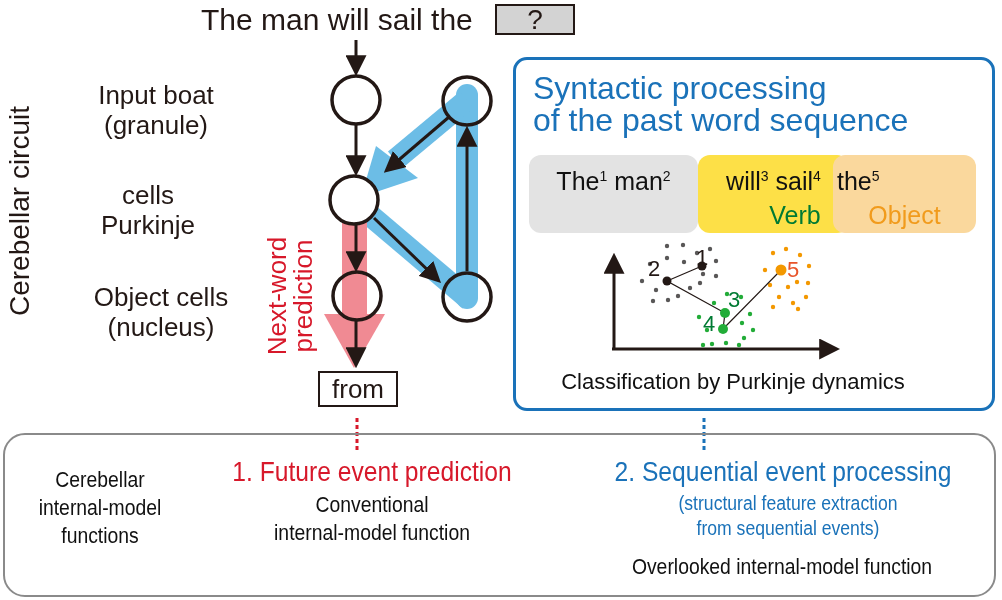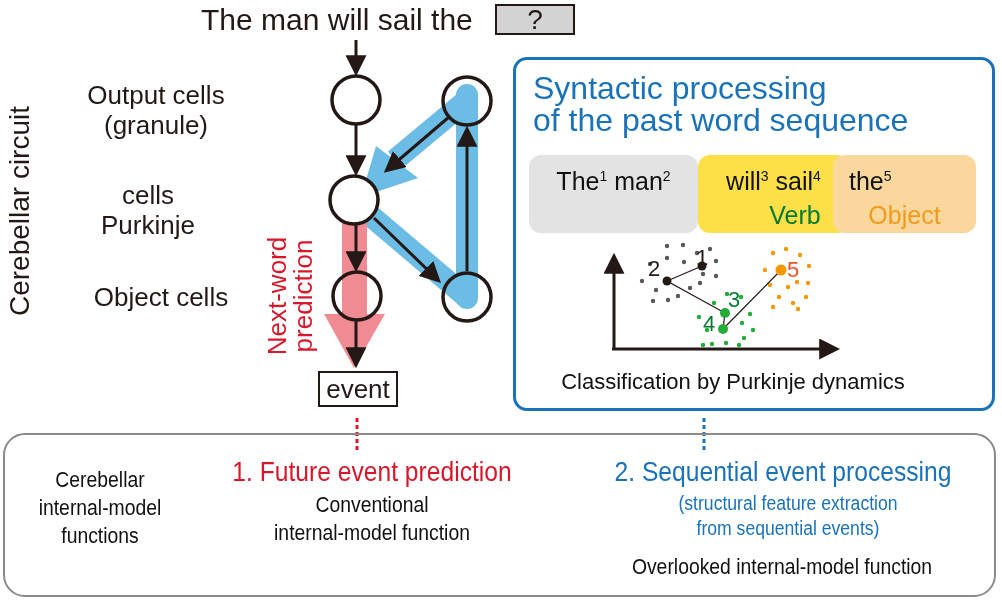--- a/index.html
+++ b/index.html
@@ -68,52 +68,53 @@
 
   <line x1="357" y1="418" x2="357" y2="452" stroke="#d7182a" stroke-width="3" stroke-dasharray="4,3"></line>
   <line x1="704" y1="418" x2="704" y2="452" stroke="#1a72b9" stroke-width="3" stroke-dasharray="4,3"></line>
 </svg>
 
 <div id="top-sentence" class="abs t">The man will sail the</div>
 <div id="qbox" class="abs">?</div>
 
 <div id="cereb-circ" class="abs t">Cerebellar circuit</div>
 <div class="abs label-l" style="left:56px;top:80px;">
-  <div>Output cells</div>
+  <div>Input boat</div>
   <div>(granule)</div>
 </div>
 <div class="abs label-l" style="left:48px;top:180px;">
   <div>cells</div>
   <div>Purkinje</div>
 </div>
 <div class="abs label-l" style="left:61px;top:282px;">
   <div>Object cells</div>
+  <div>(nucleus)</div>
 </div>
 
 <div id="nextword" class="abs">
   <div>Next-word</div>
   <div>prediction</div>
 </div>
-<div id="boat" class="abs">event</div>
+<div id="boat" class="abs">from</div>
 
 <div id="syn-panel" class="abs"></div>
 <div id="syn-title" class="abs t">
   <div>Syntactic processing</div>
   <div>of the past word sequence</div>
 </div>
 
 <div class="seg" style="left: 529px; width: 169px; background: rgb(227, 227, 227);">
   <div class="w t"><span>The</span><sup>1</sup> <span>man</span><sup>2</sup></div>
 </div>
 <div class="seg" style="left: 698px; width: 151px; background: #fde047;">
   <div class="w t"><span>will</span><sup>3</sup> <span>sail</span><sup>4</sup></div>
   <div class="c" style="color: rgb(0, 122, 51); margin-left: 43px;">Verb</div>
 </div>
 <div class="seg" style="left: 833px; width: 143px; background: rgb(250, 216, 157);">
-  <div class="w t" style="text-align:left;padding-left:16px;"><span>the</span><sup>5</sup></div>
+  <div class="w t" style="text-align:left;padding-left:4px;"><span>the</span><sup>5</sup></div>
   <div class="c" style="color: rgb(241, 155, 28);">Object</div>
 </div>
 
 <svg width="1002" height="600" id="scatter">
   <line x1="614" y1="350" x2="614" y2="257" stroke="#231815" stroke-width="3" marker-end="url(#ahs)"></line>
   <line x1="612" y1="349" x2="836" y2="349" stroke="#231815" stroke-width="3" marker-end="url(#ahs)"></line>
   <g id="dots">
       <circle cx="667" cy="246" r="2.2" fill="#595757"></circle>
       <circle cx="683" cy="245" r="2.2" fill="#595757"></circle>
       <circle cx="697" cy="253" r="2.2" fill="#595757"></circle>

